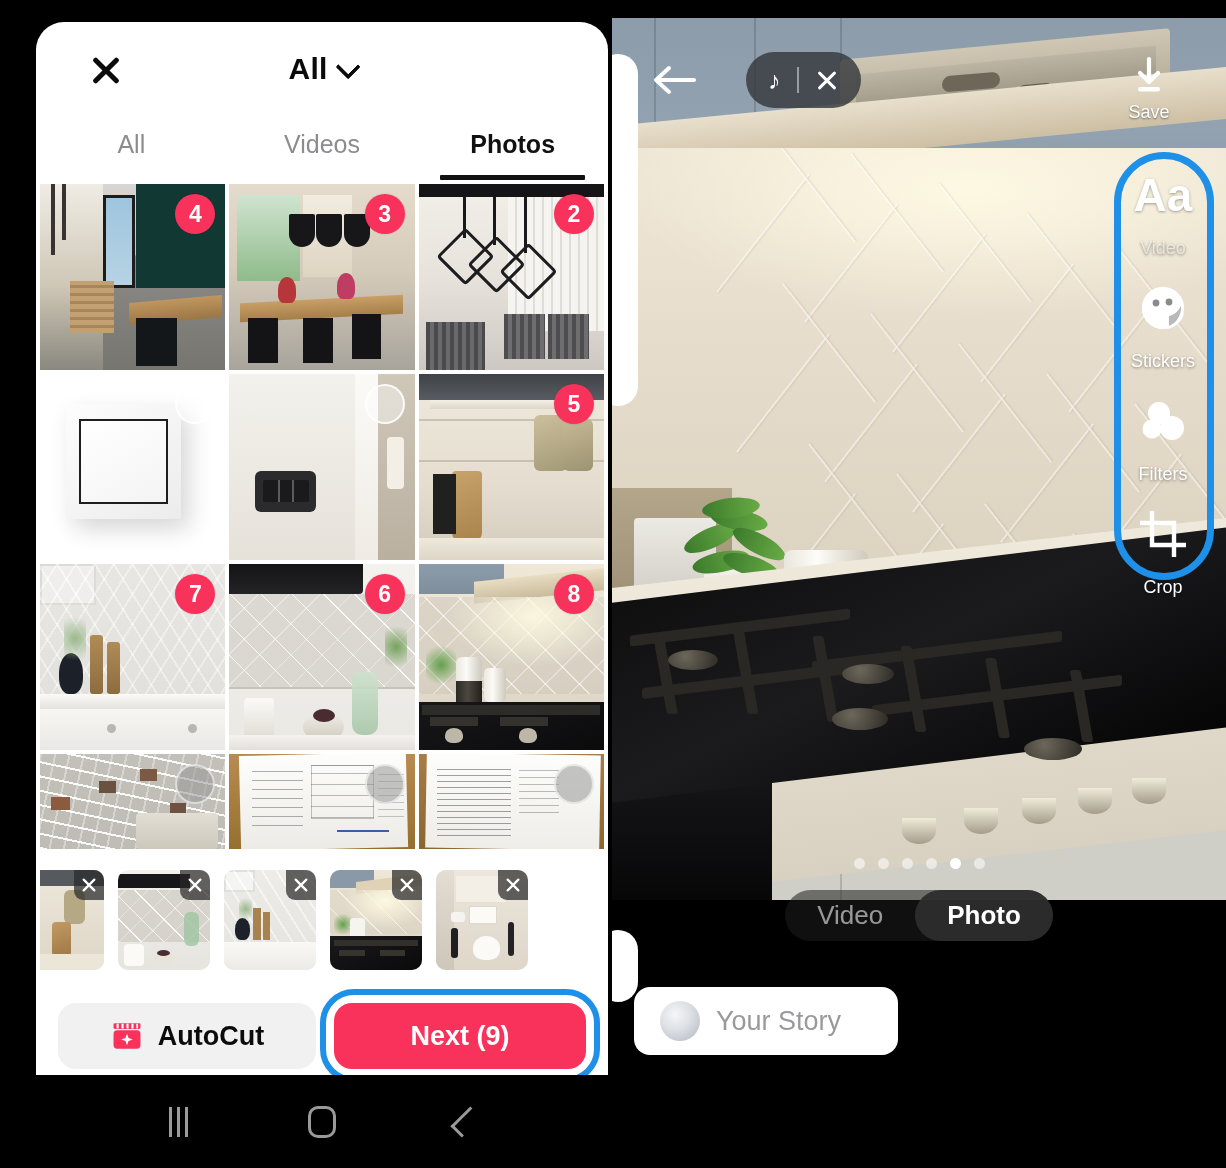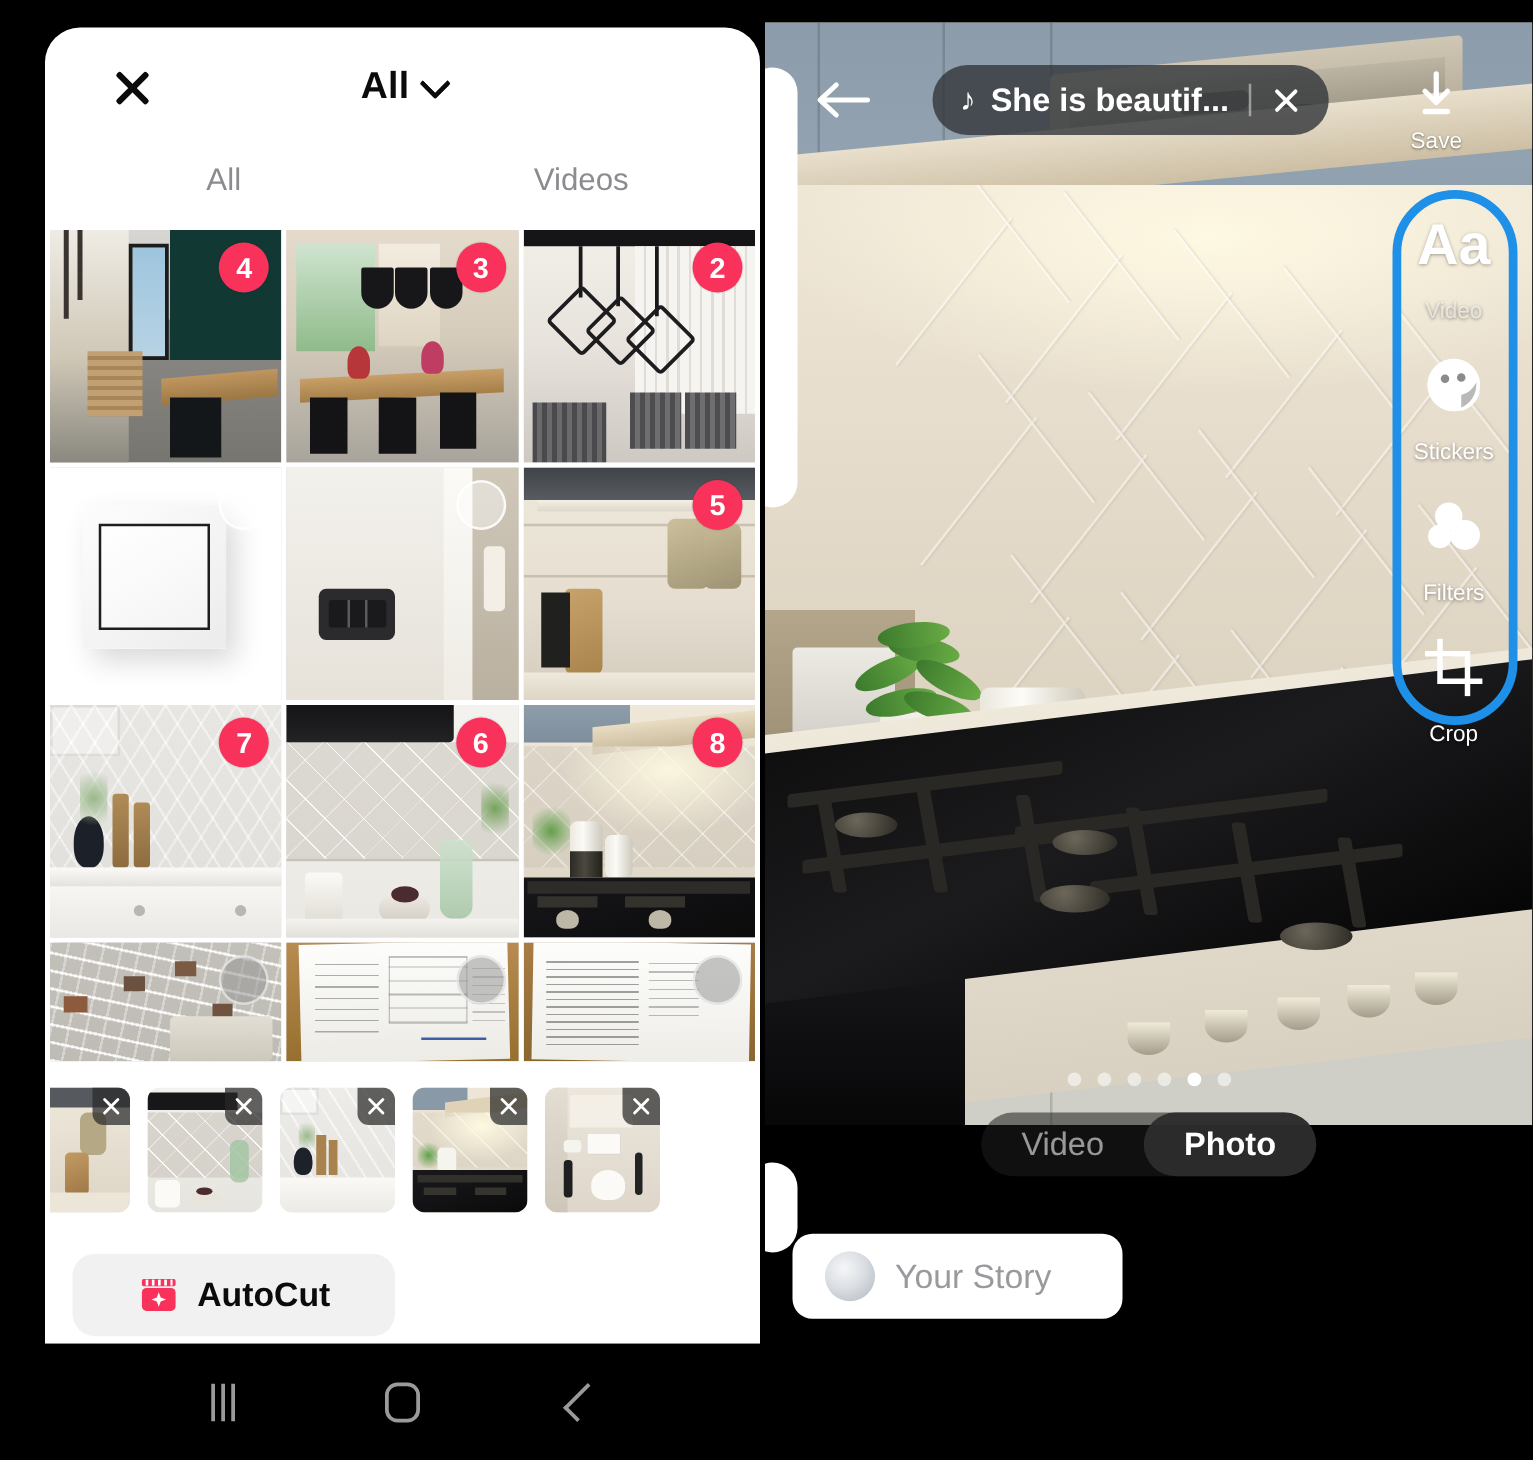--- a/index.html
+++ b/index.html
@@ -299,20 +299,23 @@
           <span class="chev"></span>
         </div>
       </div>
 
       <div class="tabs">
         <div class="tab">
             <span>All</span>
           </div>
         <div class="tab">
             <span>Videos</span>
+          </div>
+        <div class="tab active">
+            <span>Photos</span>
           </div>
       </div>
 
       <div class="grid">
 
         <div class="cell">
           <div class="art" style="background:linear-gradient(180deg,#d8d6d2 0%,#c6c4c0 38%,#8d8b88 39%,#77756f 100%);">
             <div style="position:absolute;left:0;top:0;width:34%;height:100%;background:linear-gradient(180deg,#efece5,#cfc7b6 55%,#8a887f);"></div>
             <div style="position:absolute;left:52%;top:0;width:48%;height:56%;background:#123834;"></div>
             <div style="position:absolute;left:34%;top:6%;width:17%;height:50%;background:linear-gradient(180deg,#9ec5de,#b7d3e4);border:3px solid #1c1c1c;"></div>
@@ -578,20 +581,26 @@
             <rect x="2.5" y="3" width="19" height="4" rx="1" fill="#F8325B"></rect>
             <rect x="4.6" y="3.3" width="1.5" height="3.4" fill="#fff"></rect>
             <rect x="8.1" y="3.3" width="1.5" height="3.4" fill="#fff"></rect>
             <rect x="11.6" y="3.3" width="1.5" height="3.4" fill="#fff"></rect>
             <rect x="15.1" y="3.3" width="1.5" height="3.4" fill="#fff"></rect>
             <rect x="18.6" y="3.3" width="1.2" height="3.4" fill="#fff"></rect>
             <rect x="2.5" y="8" width="19" height="13" rx="2.6" fill="#F8325B"></rect>
             <path d="M12 10.4 L13.1 13.4 L16.1 14.5 L13.1 15.6 L12 18.6 L10.9 15.6 L7.9 14.5 L10.9 13.4 Z" fill="#fff"></path>
           </svg>
           <span class="lbl">AutoCut</span>
+        </div>
+        <div class="btn-next-wrap">
+          <div class="btn-next">
+            <span class="lbl">Next (9)</span>
+          </div>
+          <div class="hl-ring"></div>
         </div>
       </div>
 
     </div>
 
     <div class="navbar left">
       <div class="nav-btn">
           <div class="nav-recents">
             <i></i>
             <i></i>
@@ -716,21 +725,20 @@
 
     <div class="r-topbar">
       <div class="back-arrow">
         <svg viewBox="0 0 48 40" width="48" height="40">
           <path d="M44 20 H7 M19 8 L6 20 L19 32" stroke="#fff" stroke-width="4" fill="none" stroke-linecap="round" stroke-linejoin="round"></path>
         </svg>
       </div>
 
       <div class="music-chip">
         <span class="note">♪</span>
-        <span class="title">She is beautif...</span>
         <span class="divider"></span>
         <span class="xclose"></span>
       </div>
 
       <div class="save-btn">
         <svg width="40" height="42" viewBox="0 0 40 42">
           <path d="M20 3 V24 M11 17 L20 26 L29 17" stroke="#fff" stroke-width="4.2" fill="none" stroke-linecap="round" stroke-linejoin="round"></path>
           <rect x="9" y="31" width="22" height="4.4" rx="2.2" fill="#fff"></rect>
         </svg>
         <span class="lbl">Save</span>

